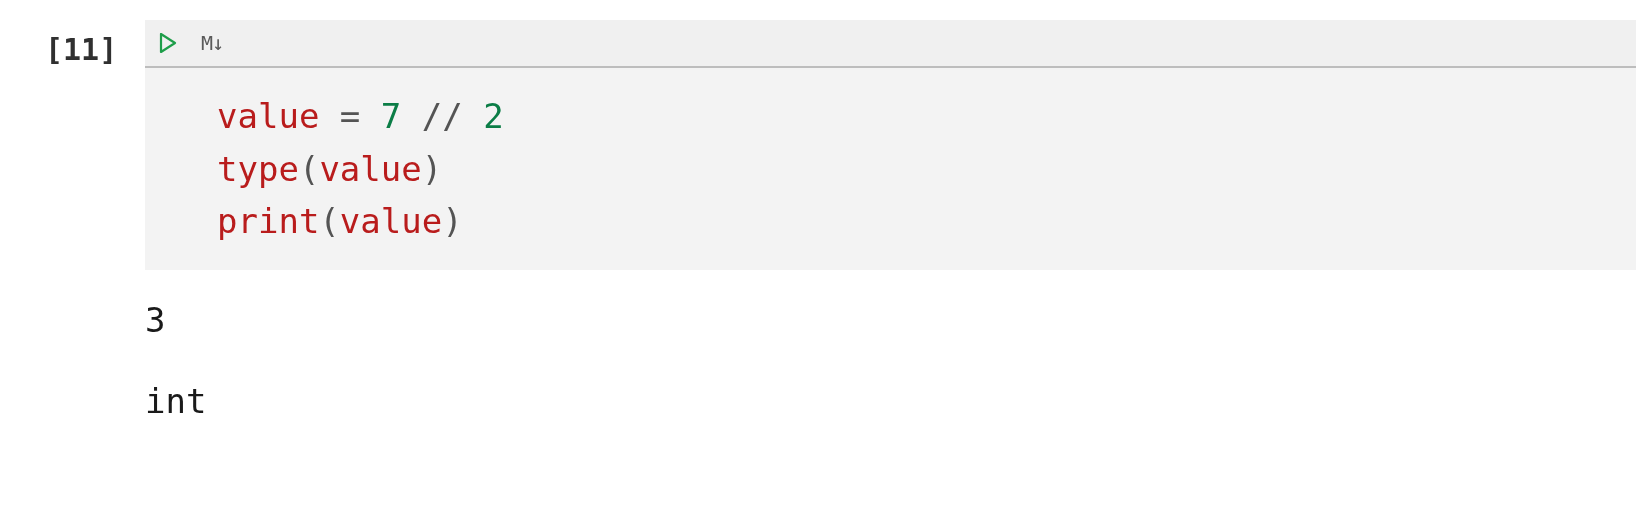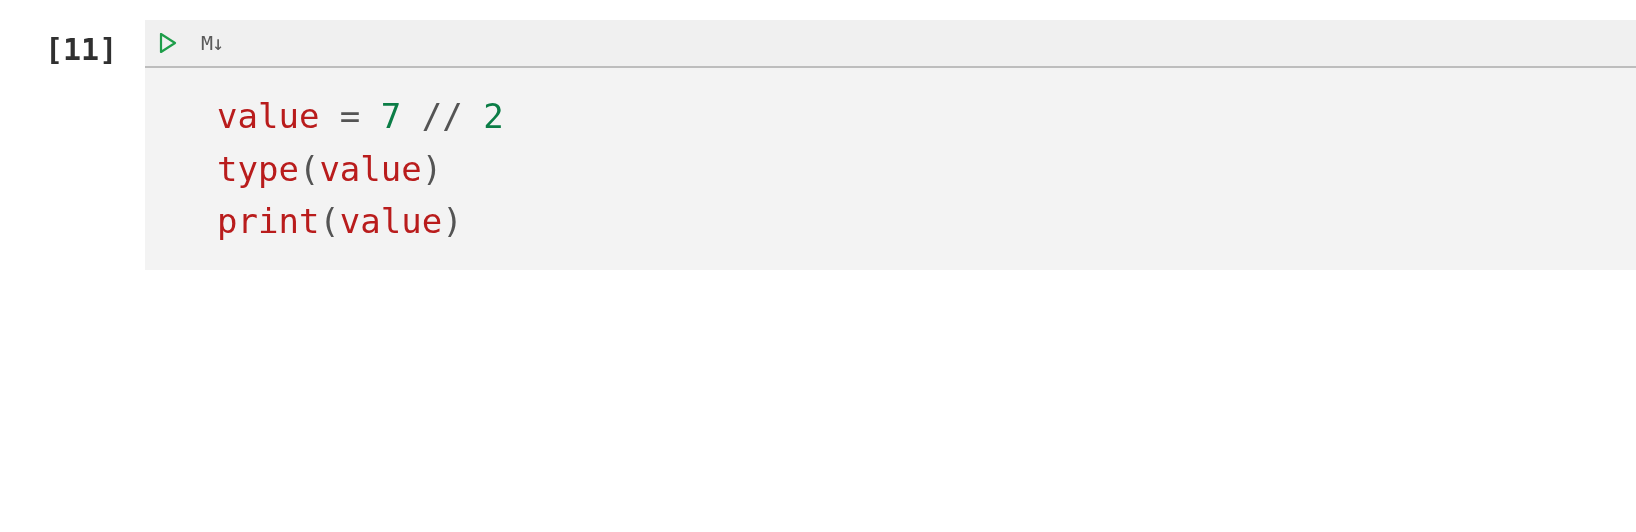--- a/index.html
+++ b/index.html
@@ -115,15 +115,17 @@
       </div>
     </div>
 
     <div class="code-row">
       <div class="code-gutter"></div>
       <div class="code-block"><span class="tok-name">value </span><span class="tok-op">=</span><span> </span><span class="tok-num">7</span><span> </span><span class="tok-op">//</span><span> </span><span class="tok-num">2</span>
 <span class="tok-name">type</span><span class="tok-op">(</span><span class="tok-name">value</span><span class="tok-op">)</span>
 <span class="tok-name">print</span><span class="tok-op">(</span><span class="tok-name">value</span><span class="tok-op">)</span></div>
     </div>
 
+    <div class="output-block"><span>3</span>
+<div class="output-gap"></div><span>int</span></div>
 
   </div>
 </div>
 
 </body></html>

